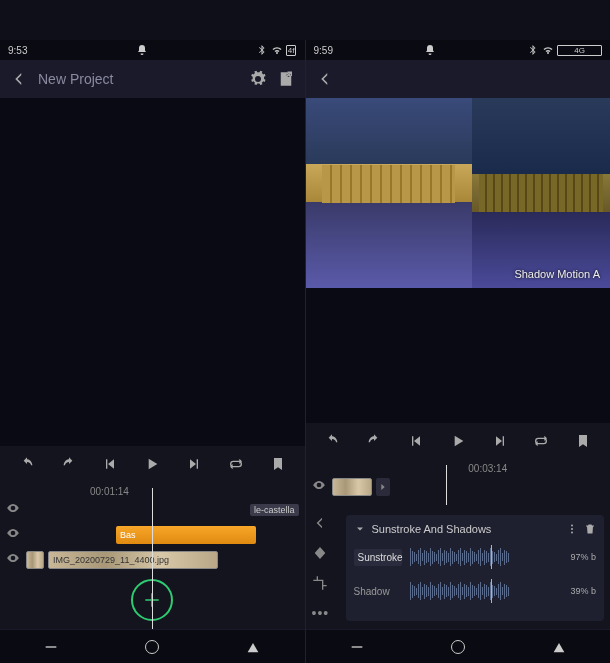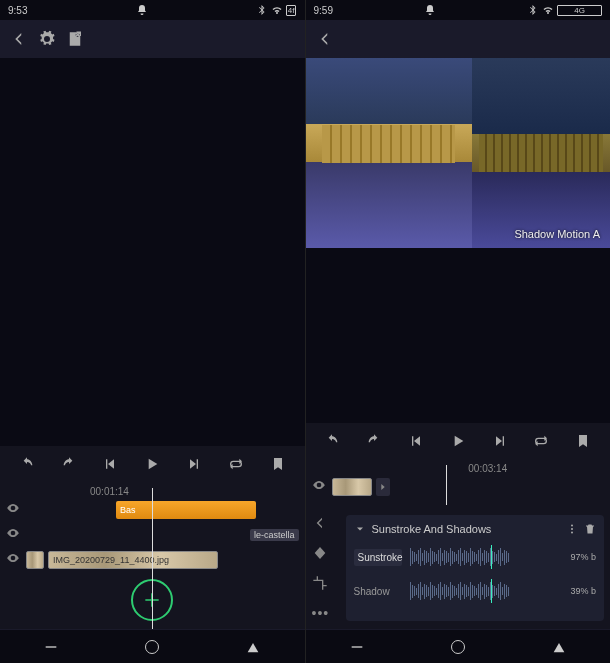--- a/index.html
+++ b/index.html
@@ -1,17 +1,17 @@
 <!DOCTYPE html>
 <html><head>
   <meta charset="utf-8">
   <style>
     * { margin: 0; padding: 0; box-sizing: border-box; font-family: -apple-system, sans-serif; }
     body { width: 610px; height: 663px; background: #0f0f1a; display: flex; overflow: hidden; }
-    .pane { flex: 1; display: flex; flex-direction: column; position: relative; }
+    .pane { flex: 1; display: flex; flex-direction: column; position: relative; margin-top: 40px; }
     .pane-left { border-right: 1px solid #222; }
     .statusbar { height: 20px; display: flex; justify-content: space-between; align-items: center; padding: 0 8px; font-size: 10px; color: #ccc; background: #0a0a12; }
     .status-icons { display: flex; gap: 3px; align-items: center; }
     .status-icons svg { width: 12px; height: 12px; fill: #ccc; }
     .titlebar { height: 38px; display: flex; align-items: center; padding: 0 10px; gap: 10px; background: #1a1a2a; }
     .titlebar .title { color: #8a8aa0; font-size: 14px; flex: 1; }
     .titlebar svg { width: 18px; height: 18px; fill: #aaa; }
     .preview { height: 190px; position: relative; overflow: hidden; }
     .food-bg { width: 100%; height: 100%; background: linear-gradient(135deg, #e8dcc8 0%, #c8a878 20%, #f0e8d8 40%, #d89868 50%, #e8dcc8 70%, #a87848 80%, #5a6838 100%); position: relative; }
     .food-bg::before { content:''; position: absolute; inset:0; background: radial-gradient(circle at 30% 40%, rgba(255,255,255,0.9) 2px, transparent 3px), radial-gradient(circle at 60% 30%, rgba(255,255,255,0.85) 2px, transparent 3px), radial-gradient(circle at 45% 60%, rgba(255,255,255,0.9) 2px, transparent 3px), radial-gradient(circle at 70% 70%, rgba(216,152,104,0.9) 8px, transparent 10px), radial-gradient(circle at 25% 75%, rgba(120,88,48,0.8) 6px, transparent 8px); background-size: 20px 20px, 25px 25px, 18px 18px, 100% 100%, 100% 100%; }
@@ -160,20 +160,21 @@
       <svg viewBox="0 0 24 24">
           <use href="#i-wifi"></use>
         </svg>
       <span style="font-size:8px;border:1px solid #ccc;padding:0 1px;border-radius:1px">4f</span>
     </span>
   </div>
   <div class="titlebar">
     <svg viewBox="0 0 24 24">
         <use href="#i-back"></use>
       </svg>
+    <span class="title">New Project</span>
     <svg viewBox="0 0 24 24">
         <use href="#i-gear"></use>
       </svg>
     <svg viewBox="0 0 24 24">
         <use href="#i-export"></use>
       </svg>
   </div>
   <div class="spacer"></div>
   <div class="toolbar">
     <svg viewBox="0 0 24 24">
@@ -194,35 +195,35 @@
     <svg viewBox="0 0 24 24">
         <use href="#i-loop"></use>
       </svg>
     <svg viewBox="0 0 24 24">
         <use href="#i-bookmark"></use>
       </svg>
   </div>
   <div class="timeline-area">
     <div class="playhead playhead-left"></div>
     <div class="timecode timecode-left">00:01:14</div>
+    <div class="track">
+      <span class="eye"><svg viewBox="0 0 24 24">
+            <use href="#i-eye"></use>
+          </svg></span>
+      <div style="flex:1"></div>
+      <span class="clip-label">le-castella</span>
+    </div>
     <div class="track">
       <span class="eye"><svg viewBox="0 0 24 24">
             <use href="#i-eye"></use>
           </svg></span>
       <div style="width:86px"></div>
       <div class="clip clip-orange" style="width:140px">
           <span>Bas</span>
         </div>
-    </div>
-    <div class="track">
-      <span class="eye"><svg viewBox="0 0 24 24">
-            <use href="#i-eye"></use>
-          </svg></span>
-      <div style="flex:1"></div>
-      <span class="clip-label">le-castella</span>
     </div>
     <div class="track">
       <span class="eye"><svg viewBox="0 0 24 24">
             <use href="#i-eye"></use>
           </svg></span>
       <div class="clip clip-img" style="width:18px"></div>
       <div class="clip clip-img" style="width:170px">
           <span>IMG_20200729_11_4400.jpg</span>
         </div>
     </div>

